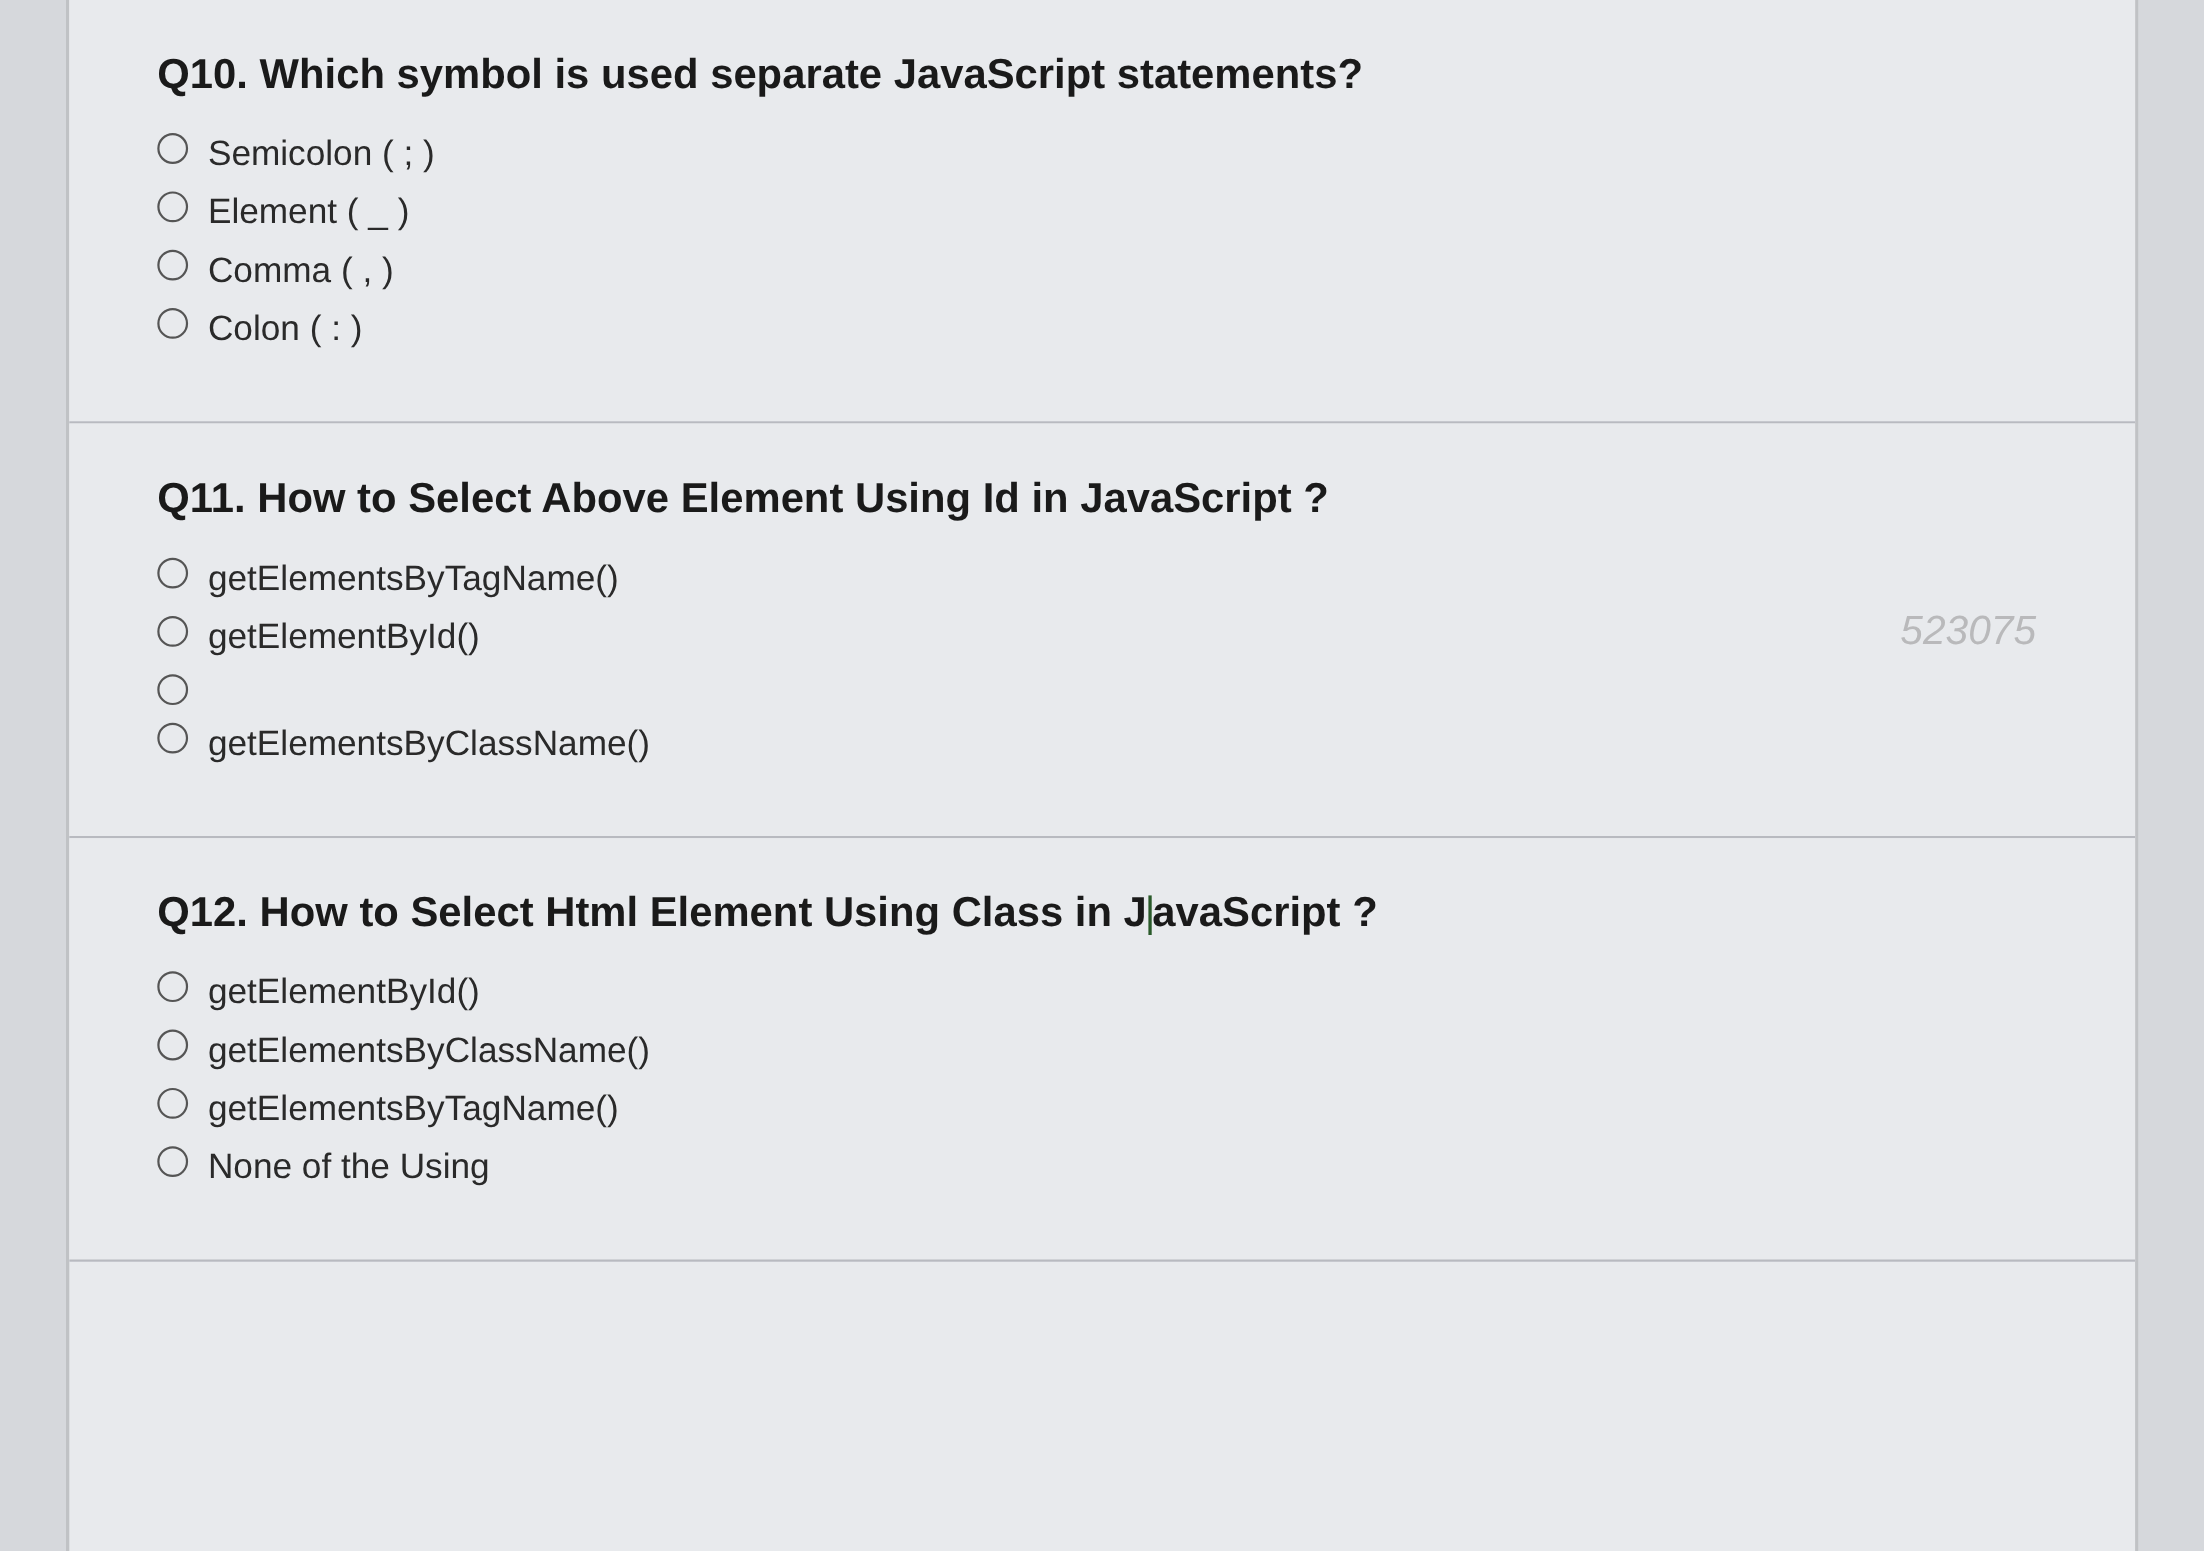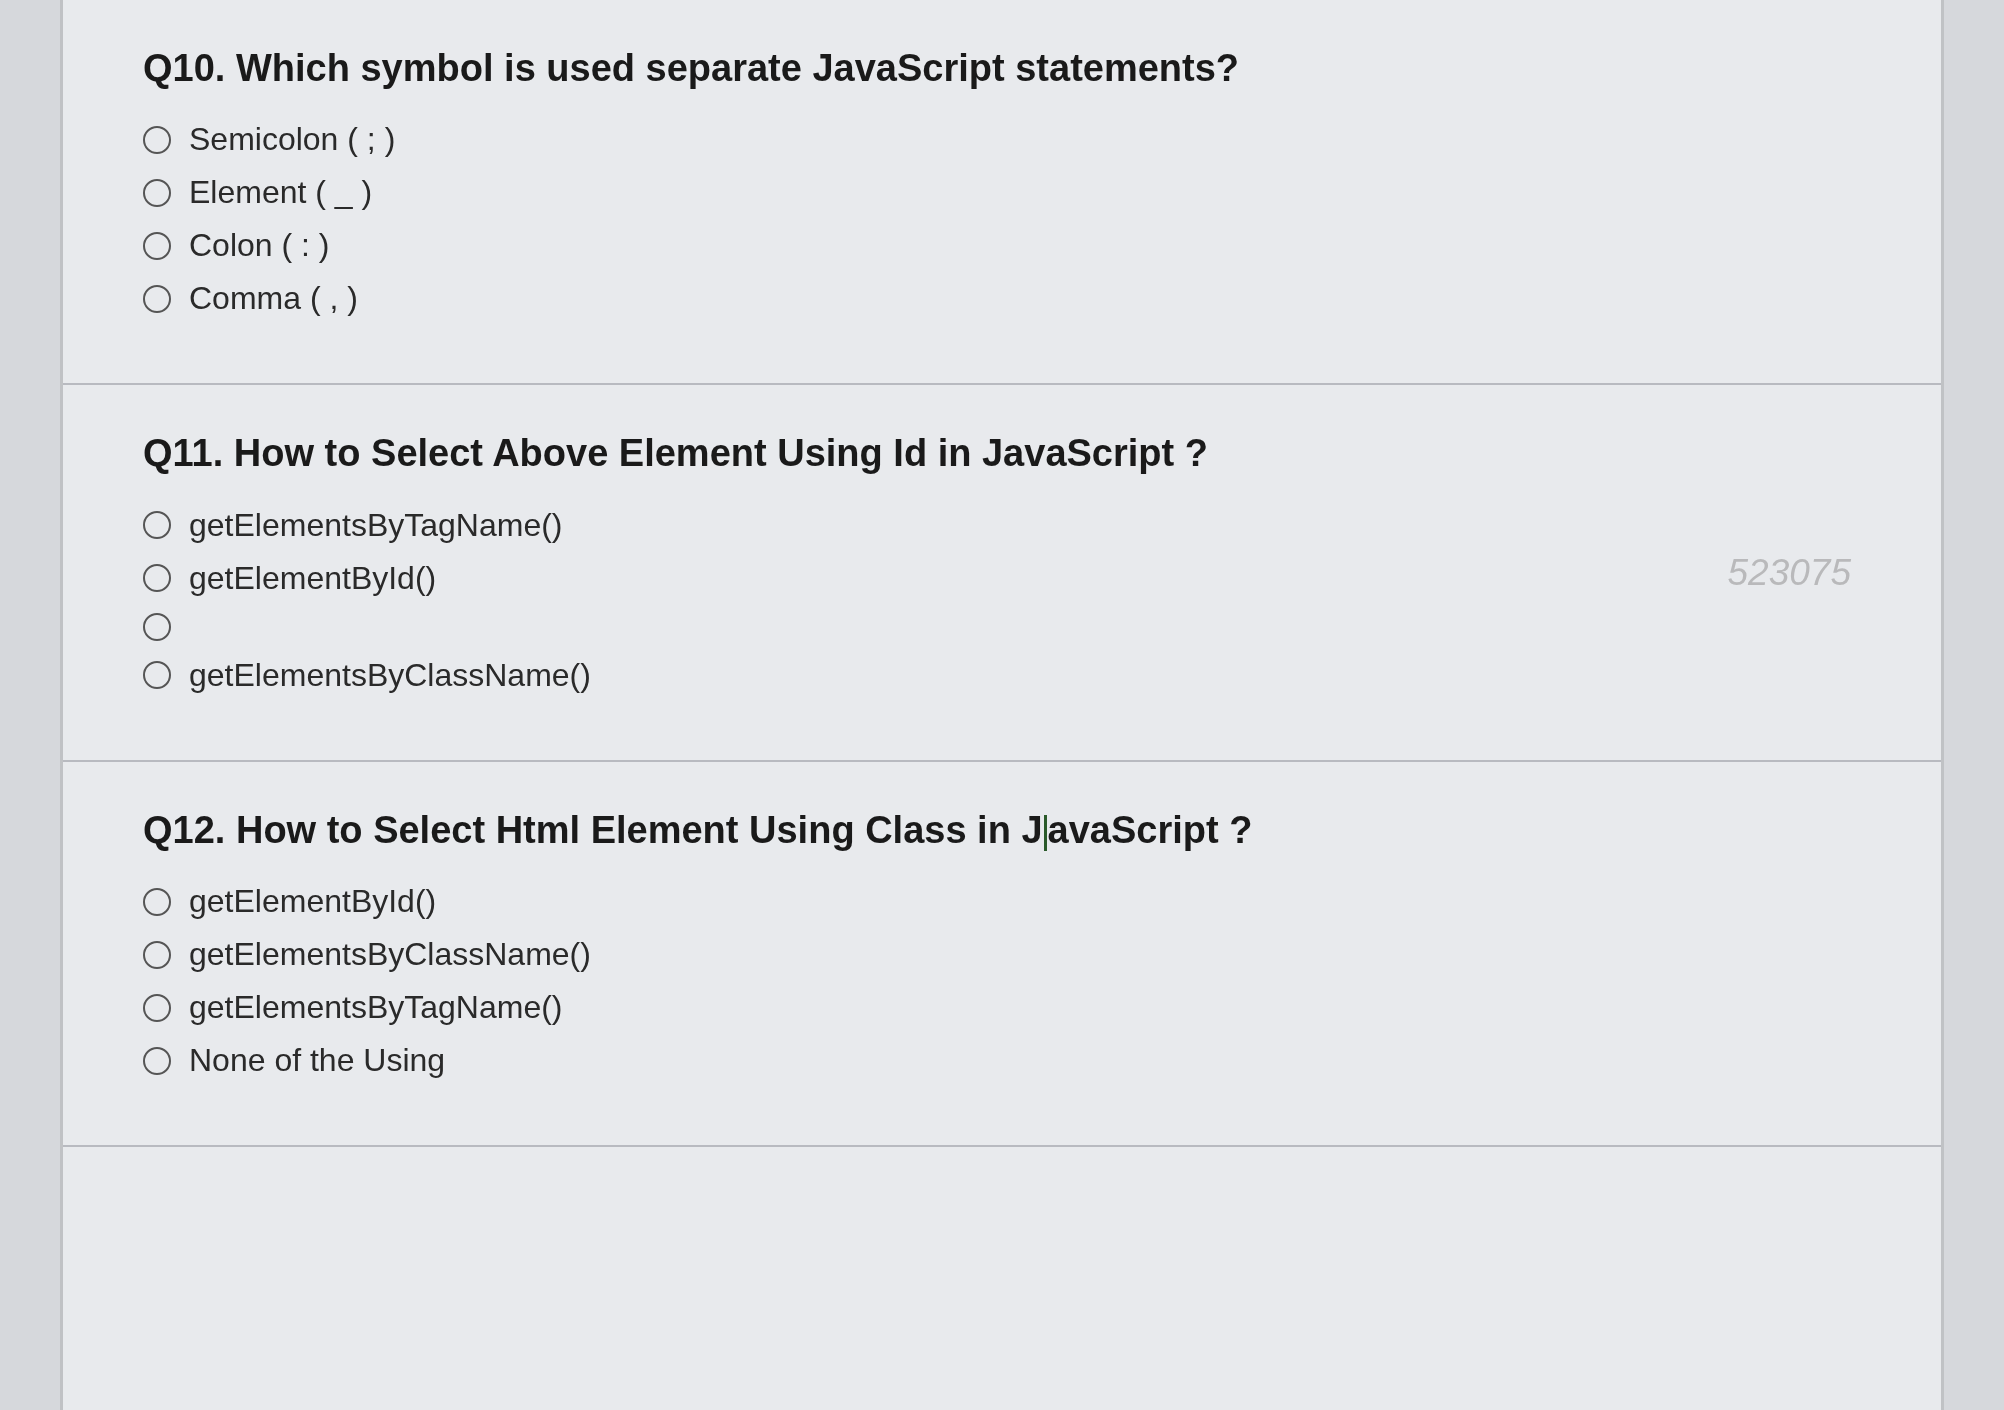--- a/index.html
+++ b/index.html
@@ -51,21 +51,21 @@
     }
 
     .options-list {
       list-style: none;
       padding: 0;
       margin: 0;
     }
 
     .option-item {
       display: flex;
-      align-items: center;
+      align-items: flex-start;
       margin-bottom: 16px;
       font-size: 32px;
       color: #2a2a2a;
       cursor: pointer;
     }
 
     .radio-circle {
       width: 28px;
       height: 28px;
       border-radius: 50%;
@@ -114,25 +114,25 @@
           <li class="option-item">
             <span class="radio-circle"></span>
             <span class="option-label">Semicolon ( ; )</span>
           </li>
           <li class="option-item">
             <span class="radio-circle"></span>
             <span class="option-label">Element ( _ )</span>
           </li>
           <li class="option-item">
             <span class="radio-circle"></span>
-            <span class="option-label">Colon ( : )</span>
+            <span class="option-label">Comma ( , )</span>
           </li>
           <li class="option-item">
             <span class="radio-circle"></span>
-            <span class="option-label">Comma ( , )</span>
+            <span class="option-label">Colon ( : )</span>
           </li>
         </ul>
       </div>
       <div class="question-block">
         <div class="question-title">Q11. How to Select Above Element Using Id in JavaScript ?</div>
         <ul class="options-list">
           <li class="option-item">
             <span class="radio-circle"></span>
             <span class="option-label">getElementsByTagName()</span>
           </li>

